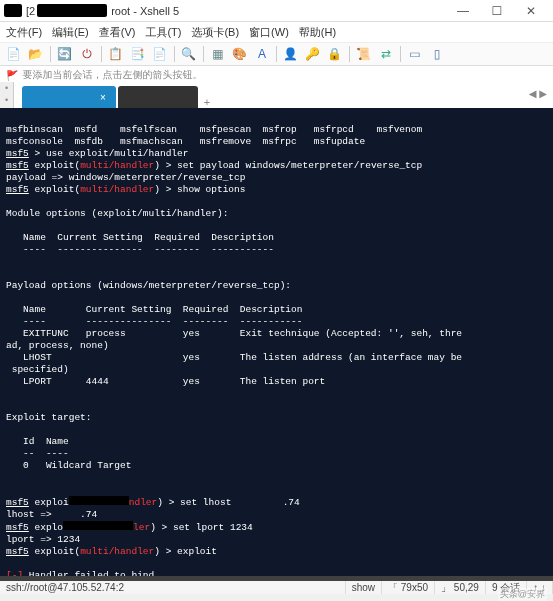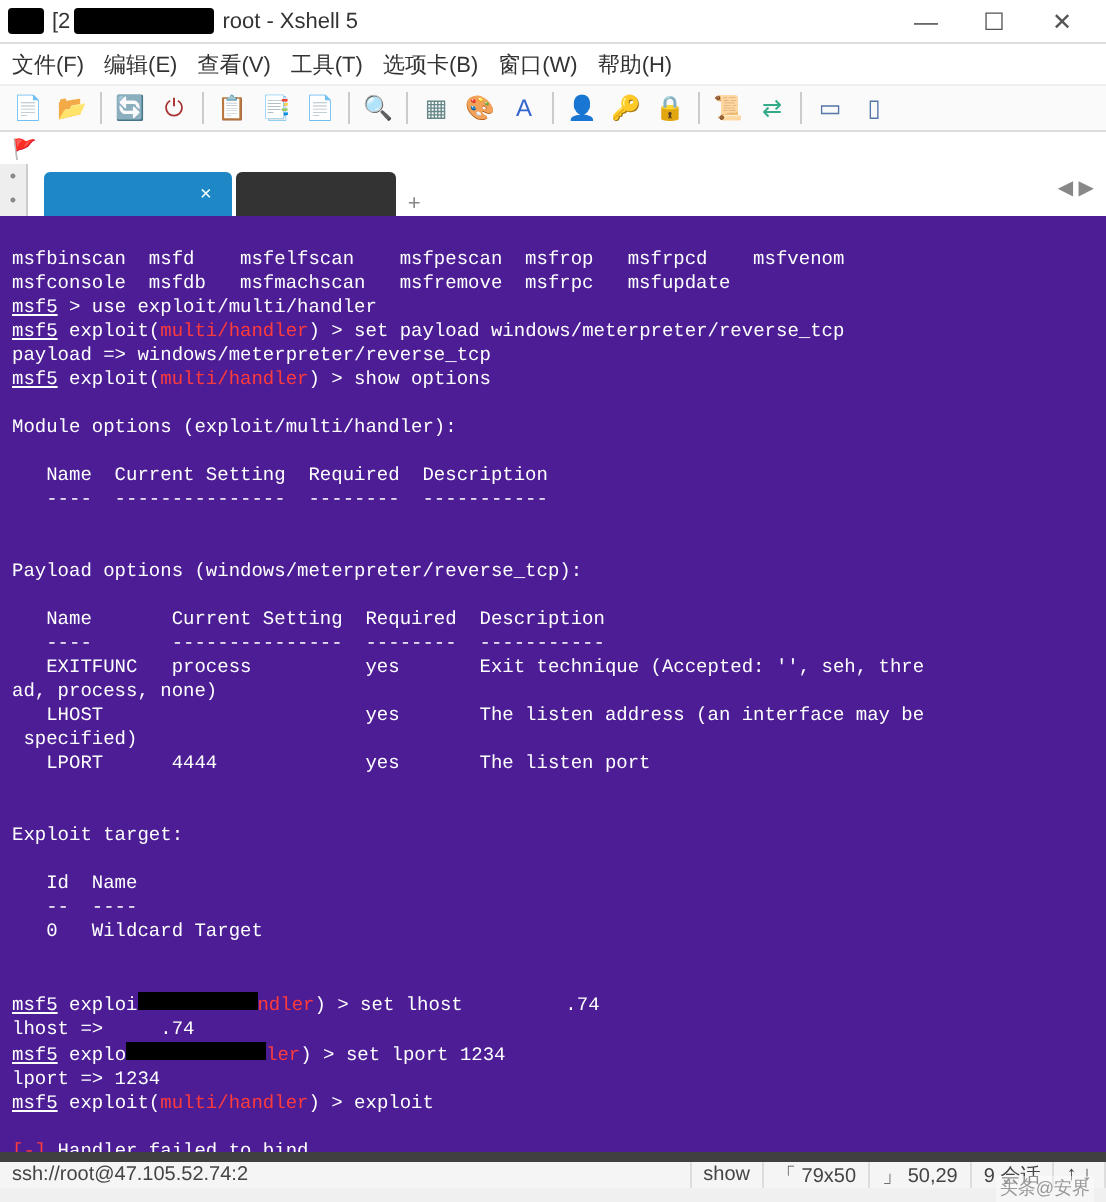--- a/index.html
+++ b/index.html
@@ -15,21 +15,21 @@
 .tb-icon { width: 16px; height: 16px; display: inline-flex; align-items: center; justify-content: center; font-size: 12px; cursor: pointer; }
 .tb-sep { width: 1px; height: 16px; background: #ccc; }
 .hintbar { height: 18px; background: #fff; display: flex; align-items: center; padding: 0 6px; font-size: 10px; color: #888; gap: 4px; }
 .hintbar .flag { color: #c00; }
 .tabstrip { height: 24px; background: #fff; display: flex; align-items: end; padding: 0 4px; gap: 2px; position: relative; }
 .tab { background: #000; border-radius: 3px 3px 0 0; height: 22px; padding: 0 10px; display: inline-flex; align-items: center; color: #fff; font-size: 10px; }
 .tab.active { background: #1e88c7; min-width: 90px; }
 .tab .x { margin-left: 8px; font-size: 10px; cursor: pointer; }
 .tabstrip .add { margin-left: 4px; color: #888; cursor: pointer; }
 .tabstrip .nav { position: absolute; right: 6px; top: 4px; color: #888; font-size: 10px; }
-.terminal { background: #4c1d95; color: #fff; font-family: Consolas, "Courier New", monospace; font-size: 9.5px; line-height: 12px; padding: 4px 6px; height: 468px; overflow: hidden; white-space: pre; position: relative; }
+.terminal { background: #0f172a; color: #fff; font-family: Consolas, "Courier New", monospace; font-size: 9.5px; line-height: 12px; padding: 4px 6px; height: 468px; overflow: hidden; white-space: pre; position: relative; }
 .terminal .u { text-decoration: underline; }
 .terminal .red { color: #ff3b3b; }
 .terminal .redact { background: #000; display:inline-block; }
 .statusbar { height: 18px; background: #f5f5f5; border-top: 5px solid #404040; display: flex; align-items: center; font-size: 10px; color: #444; }
 .statusbar .cell { padding: 0 6px; border-right: 1px solid #ddd; height: 100%; display: flex; align-items: center; }
 .footer { position: absolute; bottom: 0; right: 6px; font-size: 9px; color: #999; background: rgba(255,255,255,0.4); padding: 0 2px; }
 </style>
 </head>
 <body>
 
@@ -78,20 +78,21 @@
   <span class="tb-sep"></span>
   <span class="tb-icon" style="color:#693">📜</span>
   <span class="tb-icon" style="color:#3a8">⇄</span>
   <span class="tb-sep"></span>
   <span class="tb-icon" style="color:#57a">▭</span>
   <span class="tb-icon" style="color:#57a">▯</span>
 </div>
 
 <div class="hintbar">
   <span class="flag">🚩</span>
+  <span>要添加当前会话，点击左侧的箭头按钮。</span>
 </div>
 
 <div class="tabstrip">
   <div style="position:absolute;left:0;top:-2px;width:14px;height:26px;background:#eee;border-right:1px solid #ccc;text-align:center;font-size:9px;line-height:12px;color:#888">•<br>•</div>
   <div style="width:16px"></div>
   <div class="tab active">
     <span class="redact" style="width:60px;height:12px;display:inline-block"></span>
     <span class="x">×</span>
   </div>
   <div class="tab" style="background:#333;min-width:80px">

